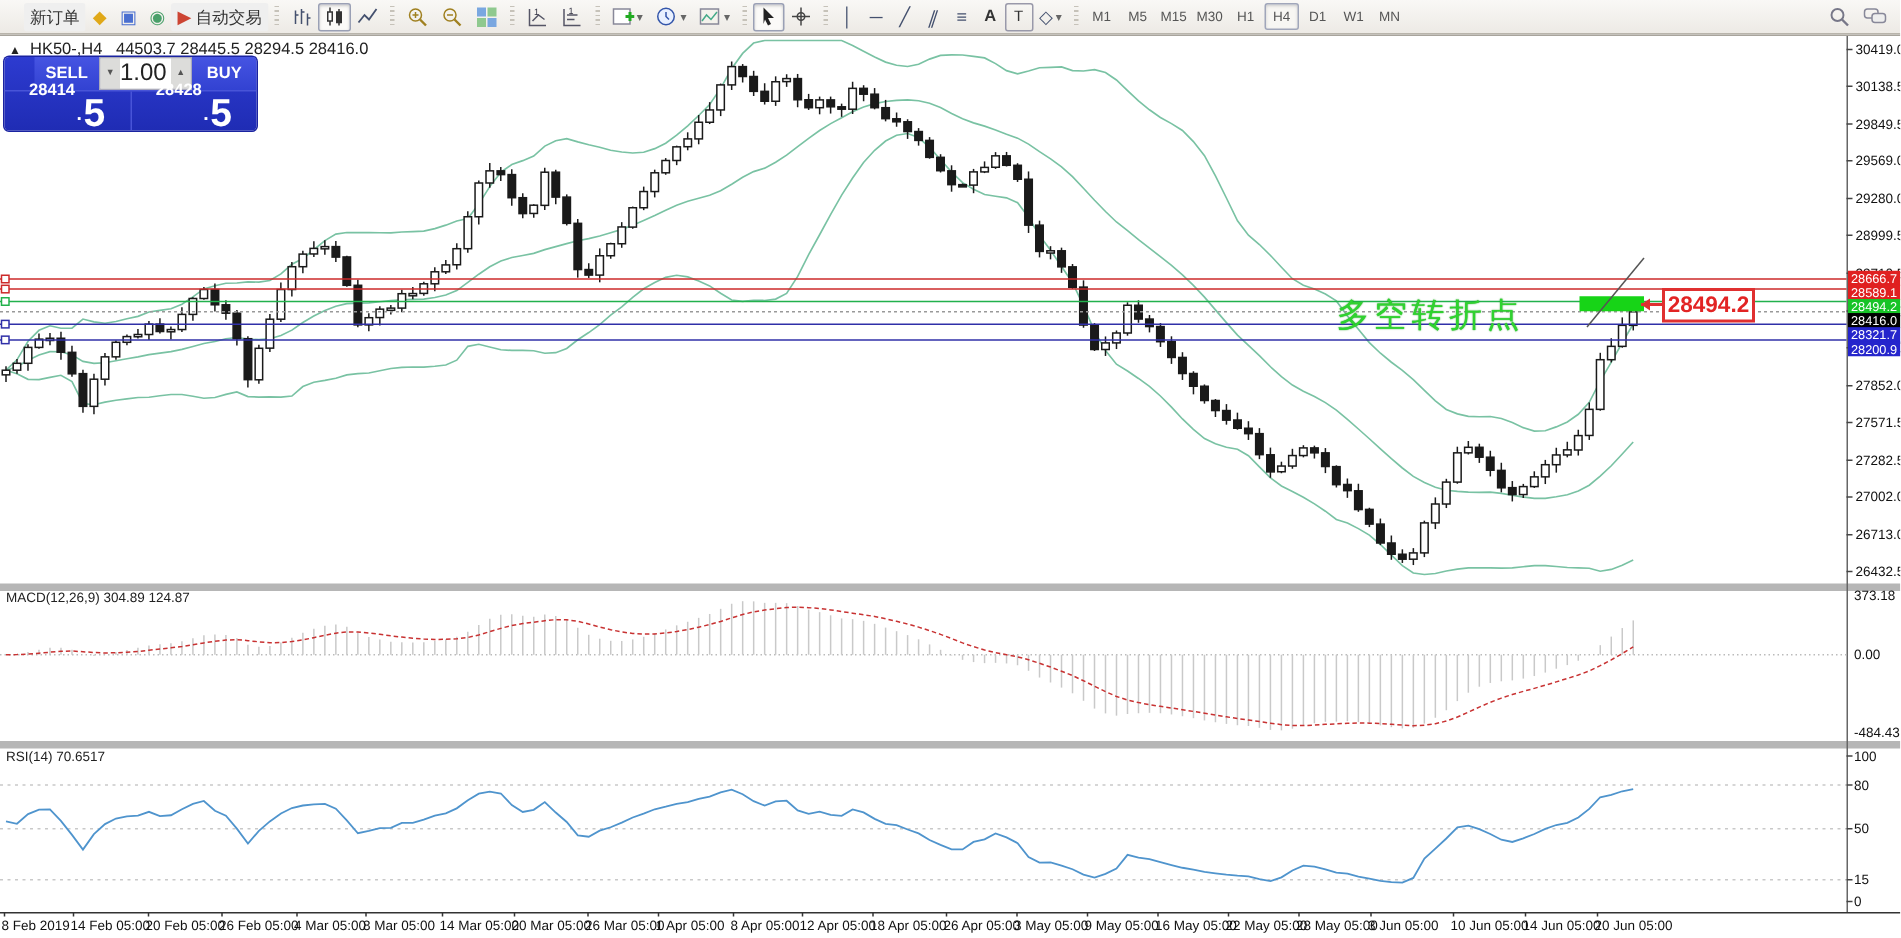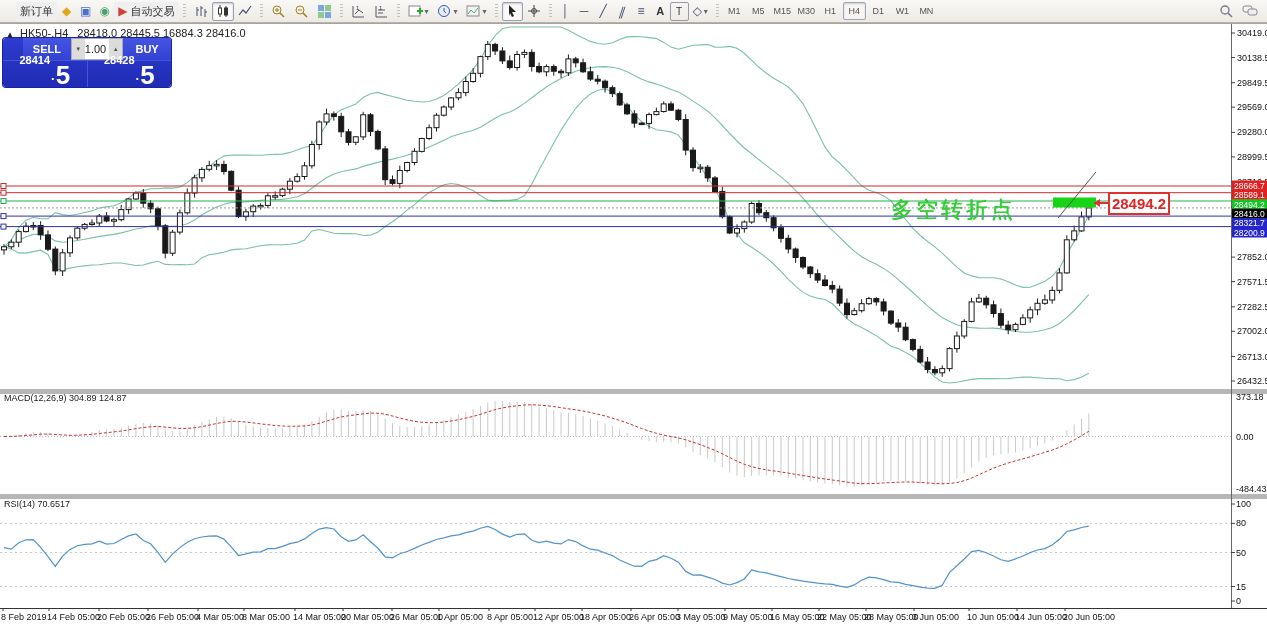--- a/index.html
+++ b/index.html
@@ -25,21 +25,21 @@
   .chart-title{position:absolute;left:6px;top:27px;font-size:11px;color:#222;z-index:20;}
   .chart-title .tri{font-size:8px;color:#222;margin-right:3px;}
   
   .order{position:absolute;left:3px;top:38px;width:168px;z-index:25;border-radius:3px;overflow:hidden;
          background:linear-gradient(#2d3bd0,#1f2cb4);box-shadow:0 0 0 1px #1a23a0;}
   .order .row1{display:flex;height:22px;margin-left:20px;}
   .order .obtn{width:54px;display:flex;align-items:center;justify-content:center;color:#fff;
                font-size:11px;font-weight:bold;background:linear-gradient(#4654e2,#3242d2);}
   .order .vol{flex:1;display:flex;align-items:stretch;background:#e6e6e6;border:1px solid #aab;box-sizing:border-box;}
   .order .spin{width:13px;display:flex;align-items:center;justify-content:center;font-size:6px;color:#555;background:#dcdcda;}
-  .order .vval{flex:1;background:#fff;color:#222;font-size:11px;display:flex;align-items:center;justify-content:flex-end;padding-right:3px;}
+  .order .vval{flex:1;background:#fff;color:#222;font-size:16px;display:flex;align-items:center;justify-content:flex-end;padding-right:3px;}
   .order .row2{display:flex;height:26px;border-top:1px solid #4854d8;}
   .order .pcell{flex:1;display:flex;align-items:flex-end;justify-content:center;color:#fff;padding-bottom:1px;}
   .order .pcell+.pcell{border-left:1px solid #4854d8;}
   .pnum{font-size:11px;font-weight:bold;line-height:1;margin-bottom:20px;}
   .pdot{font-size:13px;font-weight:bold;margin:0 1px 3px 1px;}
   .pbig{font-size:26px;font-weight:bold;line-height:0.85;}
   
   .cn-note{position:absolute;left:891px;top:195px;z-index:22;font-size:22px;font-weight:normal;letter-spacing:3px;
            color:#2fd32f;text-shadow:0 0 1px #149914;}
   .callout{position:absolute;left:1108px;top:192px;width:58px;height:19px;z-index:22;background:#fff;
@@ -797,21 +797,21 @@
           <text x="1015" y="620">14 Jun 05:00</text>
           <line x1="1065" y1="608" x2="1065" y2="611" stroke="#333"></line>
           <text x="1063" y="620">20 Jun 05:00</text>
         </g>
       </svg>
     </div>
 
   <div class="chart-title">
     <span class="tri">▲</span>
     <span>HK50-,H4</span>
-    <span style="margin-left:6px">28418.0 28445.5 16884.3 28416.0</span>
+    <span style="margin-left:6px">44503.7 28445.5 28294.5 28416.0</span>
   </div>
 
   <div class="order">
     <div class="row1">
       <div class="obtn">SELL</div>
       <div class="vol">
         <div class="spin">▼</div>
         <div class="vval">1.00</div>
         <div class="spin">▲</div>
       </div>

